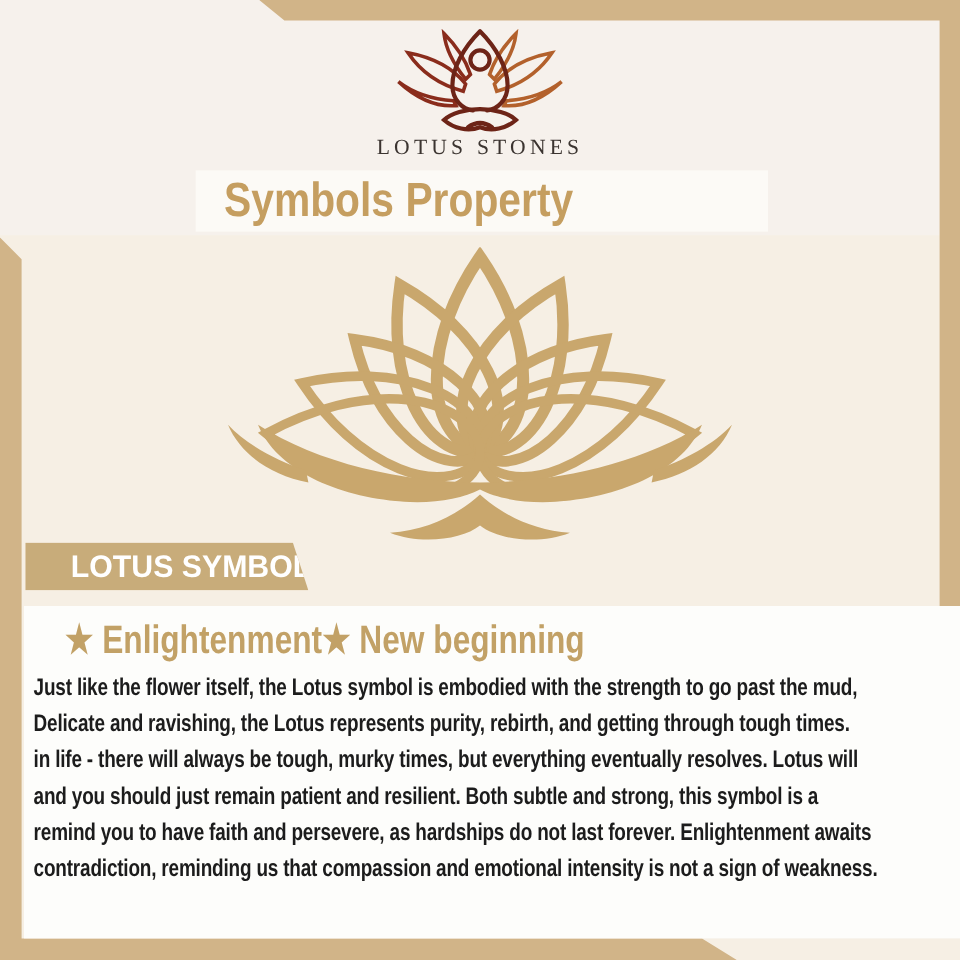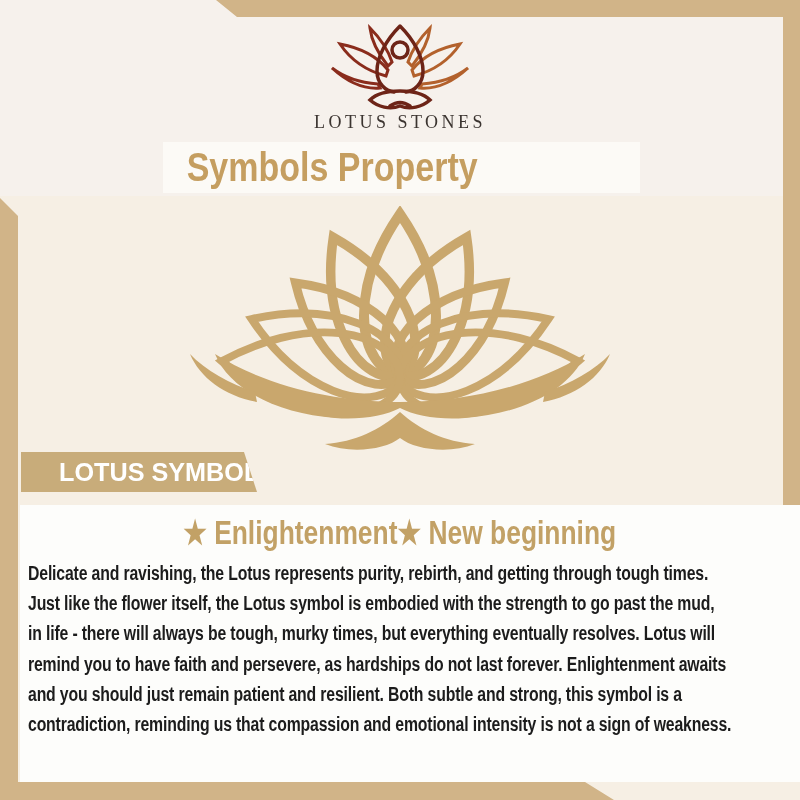--- a/index.html
+++ b/index.html
@@ -34,21 +34,21 @@
   .ribbon{
     position:absolute;left:21px;top:452px;width:236px;height:40px;background:#c8ac7a;
     clip-path:polygon(0 0,223px 0,236px 40px,0 40px);
     color:#ffffff;font-size:26px;font-weight:600;line-height:40px;
     padding-left:16px;
   }
   .ribbon .rlabel{display:inline-block;margin-left:22px;transform:scaleX(0.97);transform-origin:left center;white-space:nowrap;}
   
   .card{position:absolute;left:20px;top:505px;width:780px;height:277px;background:#fdfdfb;}
   .heading{
-    position:absolute;left:0;top:513px;width:800px;text-align:center;
+    position:absolute;left:0;top:513px;width:800px;text-align:left;
     color:#c2a166;font-weight:bold;font-size:33px;line-height:40px;
   }
   .heading .squeeze{display:inline-block;transform:scaleX(0.8);white-space:nowrap;}
   
   .bodytext{position:absolute;left:28px;top:558px;width:770px;color:#1c1c1c;}
   .bodytext .line{height:30.2px;line-height:30.2px;white-space:nowrap;}
   .bodytext .line > span{
     display:inline-block;transform:scaleX(0.79);transform-origin:left center;
     font-size:20px;font-weight:700;letter-spacing:-0.2px;white-space:nowrap;
   }
@@ -114,21 +114,21 @@
 
   <div class="ribbon">
     <span class="rlabel">LOTUS SYMBOL</span>
   </div>
 
   <div class="card"></div>
 
   <div class="heading"><span class="squeeze">★ Enlightenment★ New beginning</span></div>
 
   <div class="bodytext">
+    <div class="line"><span>Just like the flower itself, the Lotus symbol is embodied with the strength to go past the mud,</span></div>
     <div class="line"><span>Delicate and ravishing, the Lotus represents purity, rebirth, and getting through tough times.</span></div>
-    <div class="line"><span>Just like the flower itself, the Lotus symbol is embodied with the strength to go past the mud,</span></div>
     <div class="line"><span>in life - there will always be tough, murky times, but everything eventually resolves. Lotus will</span></div>
+    <div class="line"><span>and you should just remain patient and resilient. Both subtle and strong, this symbol is a</span></div>
     <div class="line"><span>remind you to have faith and persevere, as hardships do not last forever. Enlightenment awaits</span></div>
-    <div class="line"><span>and you should just remain patient and resilient. Both subtle and strong, this symbol is a</span></div>
     <div class="line"><span>contradiction, reminding us that compassion and emotional intensity is not a sign of weakness.</span></div>
   </div>
 
 </div>
 
 </body></html>

